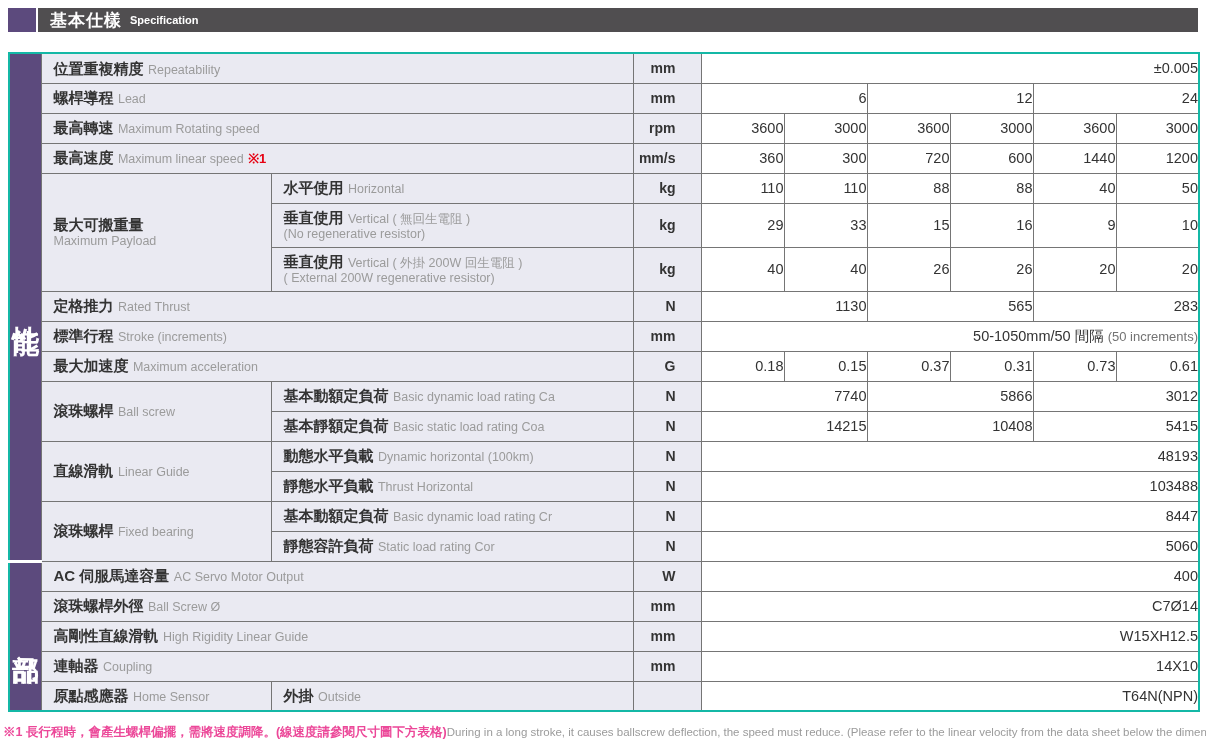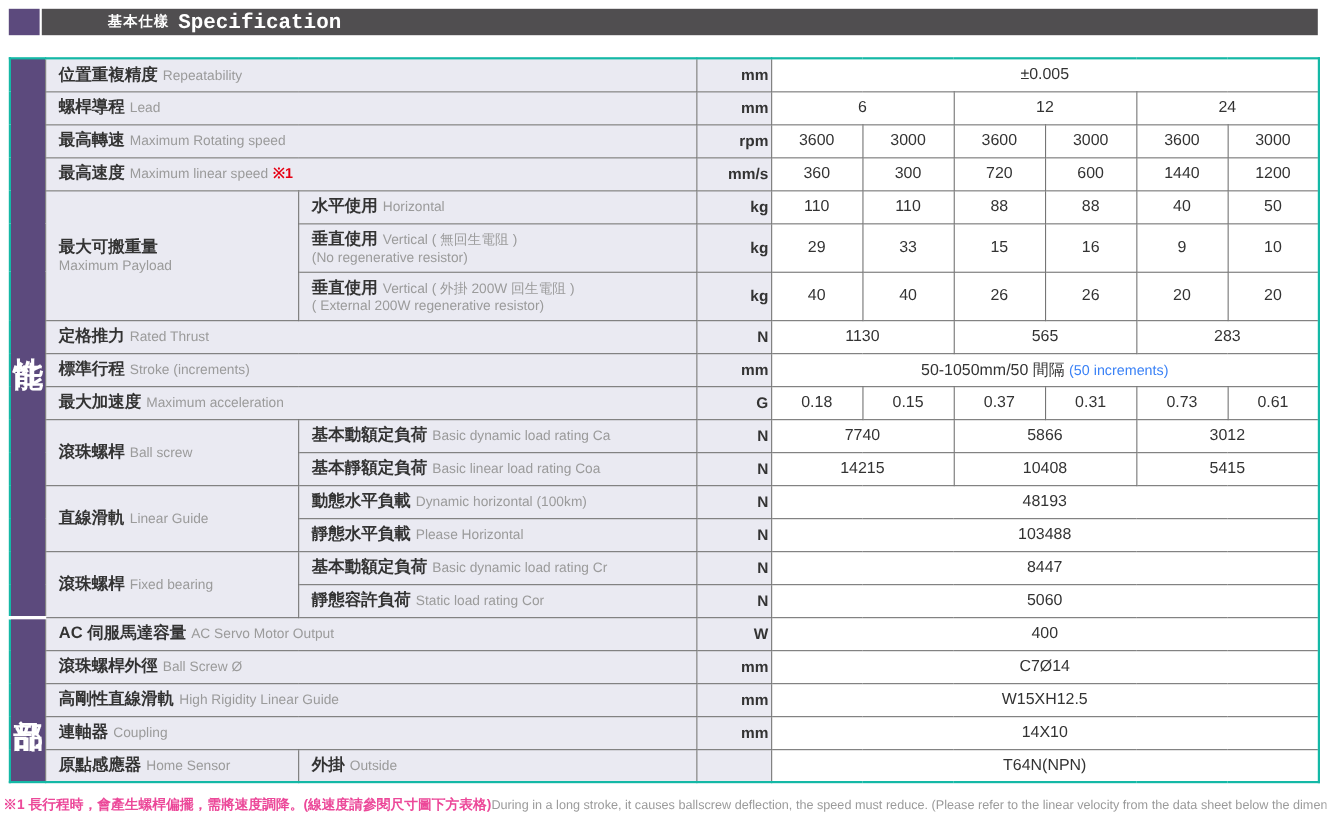--- a/index.html
+++ b/index.html
@@ -4,45 +4,45 @@
 <style>
   * { margin:0; padding:0; box-sizing:border-box; }
   html,body { width:1206px; height:746px; background:#fff;
     font-family:"Liberation Sans", sans-serif; color:#333; position:relative; }
 
   
   .hdr { position:absolute; left:8px; top:8px; width:1190px; height:24px; display:flex; }
   .hdr-sq { width:28px; height:24px; background:#5c4a7d; margin-right:2px; }
   .hdr-bar { flex:1; background:#504e50; color:#fff; display:flex; align-items:center;
     padding-left:12px; gap:8px; }
-  .hdr-zh { font-size:13px; font-weight:bold; letter-spacing:1px;margin-left:48px; }
-  .hdr-en { font-size:19px; font-weight:bold;font-family:Liberation Mono, monospace; }
+  .hdr-zh { font-size:17px; font-weight:bold; letter-spacing:1px; }
+  .hdr-en { font-size:11px; font-weight:bold; }
 
   
   table { position:absolute; left:8px; top:52px; width:1190px;
     border-collapse:collapse; table-layout:fixed; border:2px solid #14b8a6; }
   td { border:1px solid #757575; overflow:hidden; }
   tr { height:30px; }
   tr.tall { height:44px; }
 
   .strip { background:#5c4a7d; color:#fff; text-align:center; vertical-align:middle; }
   .strip span { writing-mode:vertical-rl; text-orientation:upright;
     font-size:27px; font-weight:bold; letter-spacing:4px; line-height:1; }
   .strip.parts { border-top:3px solid #fff; }
 
   .lbl { background:#eaeaf2; padding:2px 4px 2px 12px; vertical-align:middle; line-height:1.2; }
   .zh { font-weight:bold; color:#333; font-size:15px; }
   .en { color:#9b9b9b; font-size:12.5px; }
   .en2 { display:block; color:#9b9b9b; font-size:12.5px; }
   .red { color:#e60012; font-weight:bold; font-size:13px; }
 
-  .unit { background:#eaeaf2; text-align:right; padding-right:2px;
+  .unit { background:#eaeaf2; text-align:right; padding-right:25px;
     font-weight:bold; font-size:14px; color:#333; vertical-align:middle; }
-  .val { background:#fff; text-align:center; font-size:14.5px; color:#333; vertical-align:middle; }
-  .val .sub { color:#3b82f6; font-size:13px; }
+  .val { background:#fff; text-align:right; font-size:14.5px; color:#333; vertical-align:middle; }
+  .val .sub { color:#737373; font-size:13px; }
 
   
   .foot { position:absolute; left:3px; top:722px; width:1200px; white-space:nowrap; }
   .foot-zh { color:#ec4899; font-weight:bold; font-size:12.5px; }
   .foot-en { color:#9b9b9b; font-size:11.5px; }
 </style>
 </head>
 <body>
 
 <div class="hdr">
@@ -167,36 +167,36 @@
 <tr>
   <td class="lbl" rowspan="2"><span class="zh">滾珠螺桿</span> <span class="en">Ball screw</span></td>
   <td class="lbl"><span class="zh">基本動額定負荷</span> <span class="en">Basic dynamic load rating Ca</span></td>
   <td class="unit">N</td>
   <td class="val" colspan="2">7740</td>
   <td class="val" colspan="2">5866</td>
   <td class="val" colspan="2">3012</td>
 </tr>
 
 <tr>
-  <td class="lbl"><span class="zh">基本靜額定負荷</span> <span class="en">Basic linear load rating Coa</span></td>
+  <td class="lbl"><span class="zh">基本靜額定負荷</span> <span class="en">Basic static load rating Coa</span></td>
   <td class="unit">N</td>
   <td class="val" colspan="2">14215</td>
   <td class="val" colspan="2">10408</td>
   <td class="val" colspan="2">5415</td>
 </tr>
 
 <tr>
   <td class="lbl" rowspan="2"><span class="zh">直線滑軌</span> <span class="en">Linear Guide</span></td>
   <td class="lbl"><span class="zh">動態水平負載</span> <span class="en">Dynamic horizontal (100km)</span></td>
   <td class="unit">N</td>
   <td class="val" colspan="6">48193</td>
 </tr>
 
 <tr>
-  <td class="lbl"><span class="zh">靜態水平負載</span> <span class="en">Please Horizontal</span></td>
+  <td class="lbl"><span class="zh">靜態水平負載</span> <span class="en">Thrust Horizontal</span></td>
   <td class="unit">N</td>
   <td class="val" colspan="6">103488</td>
 </tr>
 
 <tr>
   <td class="lbl" rowspan="2"><span class="zh">滾珠螺桿</span> <span class="en">Fixed bearing</span></td>
   <td class="lbl"><span class="zh">基本動額定負荷</span> <span class="en">Basic dynamic load rating Cr</span></td>
   <td class="unit">N</td>
   <td class="val" colspan="6">8447</td>
 </tr>

